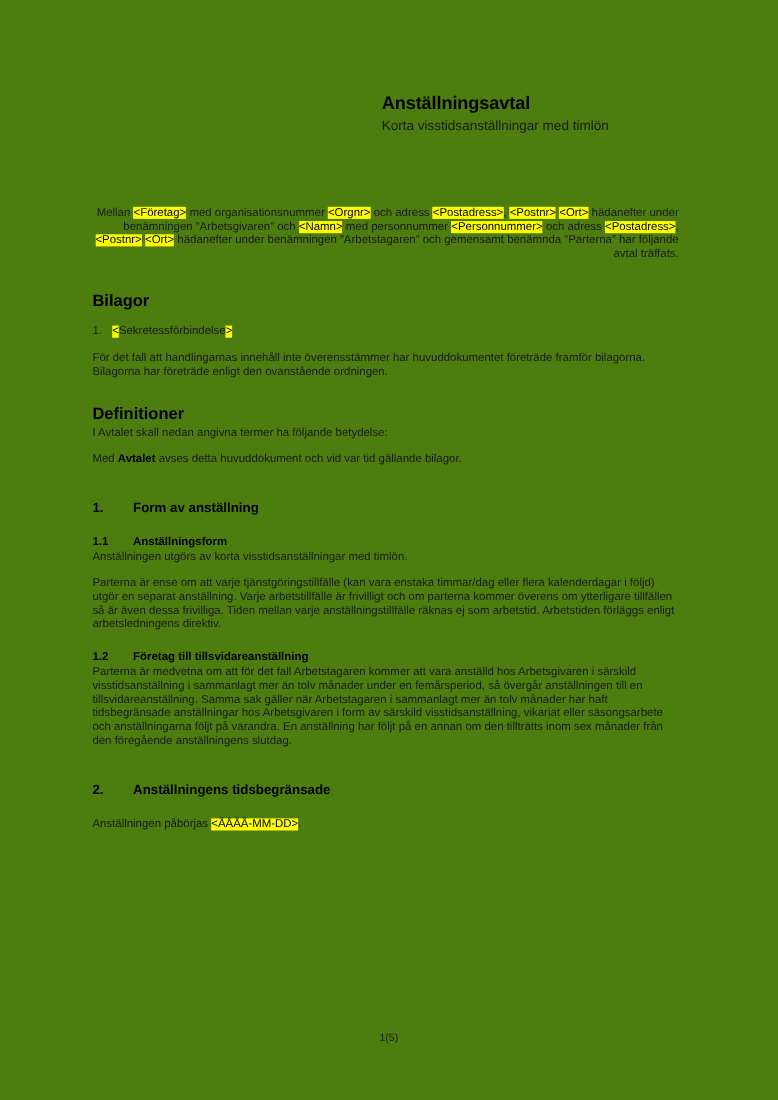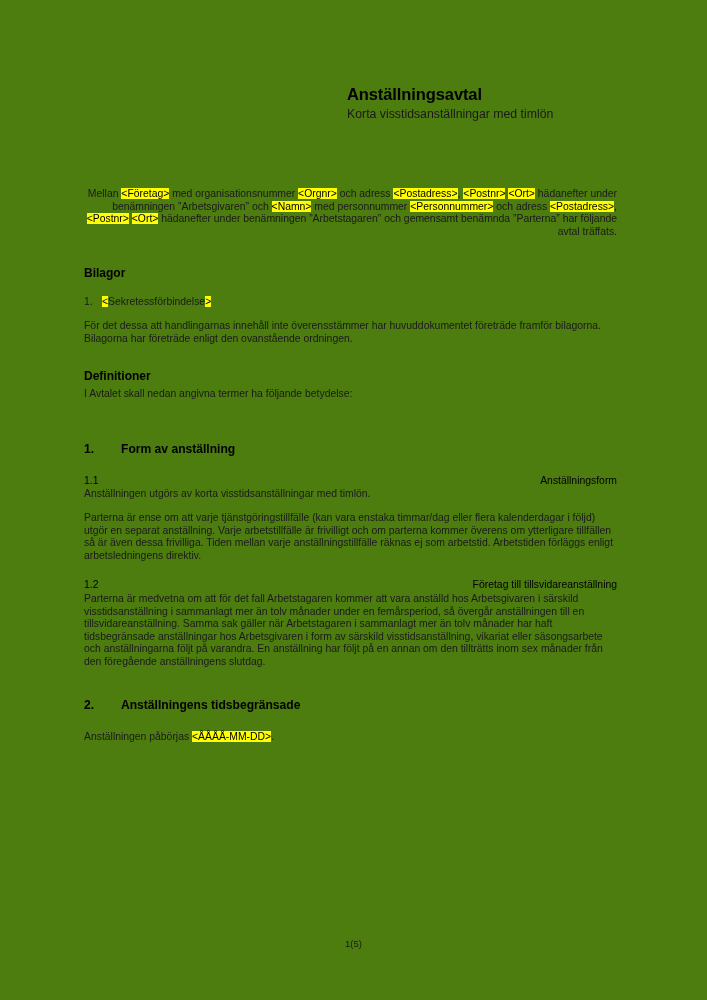--- a/index.html
+++ b/index.html
@@ -68,21 +68,21 @@
     margin-bottom: 11px;
     text-align: right;
   }
 
   .tight {
     margin-bottom: 0;
   }
 
   
   h2.sec-head {
-    font-size: 12px;
+    font-size: 15px;
     font-weight: bold;
     margin: 0 0 4px 0;
     color: #000000;
     line-height: 15px;
   }
 
   .num-head {
     font-size: 12.1px;
     font-weight: bold;
     color: #000000;
@@ -90,26 +90,25 @@
     line-height: 15px;
     display: flex;
   }
   .num-head .num {
     width: 37px;
     flex: 0 0 37px;
   }
 
   .sub-head {
     font-size: 10.4px;
-    font-weight: normal;
+    font-weight: bold;
     color: #000000;
     margin: 0 0 1px 0;
     line-height: 12.6px;
     display: flex;
-    justify-content: space-between;
   }
   .sub-head .num {
     width: 37px;
     flex: 0 0 37px;
   }
 
   
   .bilaga-list {
     margin: 0;
     padding: 0;
@@ -175,29 +174,30 @@
 
     <ul class="bilaga-list">
       <li>
           <span class="li-num">1.</span>
           <span><span class="hl">&lt;</span><span>Sekretessförbindelse</span><span class="hl">&gt;</span></span>
         </li>
     </ul>
 
     <div class="gap-sm"></div>
 
-    <p class="tight">För det dessa att handlingarnas innehåll inte överensstämmer har huvuddokumentet företräde framför bilagorna. Bilagorna har företräde enligt den ovanstående ordningen.</p>
+    <p class="tight">För det fall att handlingarnas innehåll inte överensstämmer har huvuddokumentet företräde framför bilagorna. Bilagorna har företräde enligt den ovanstående ordningen.</p>
 
     <div class="gap-lg"></div>
 
     <h2 class="sec-head">Definitioner</h2>
     <p class="tight">I Avtalet skall nedan angivna termer ha följande betydelse:</p>
 
     <div class="gap-sm"></div>
 
+    <p class="tight"><span>Med </span><span class="bold">Avtalet</span><span> avses detta huvuddokument och vid var tid gällande bilagor.</span></p>
 
     <div class="gap-xl"></div>
 
     <div class="num-head">
         <span class="num">1.</span>
         <span>Form av anställning</span>
       </div>
 
     <div class="gap-sm"></div>
 

